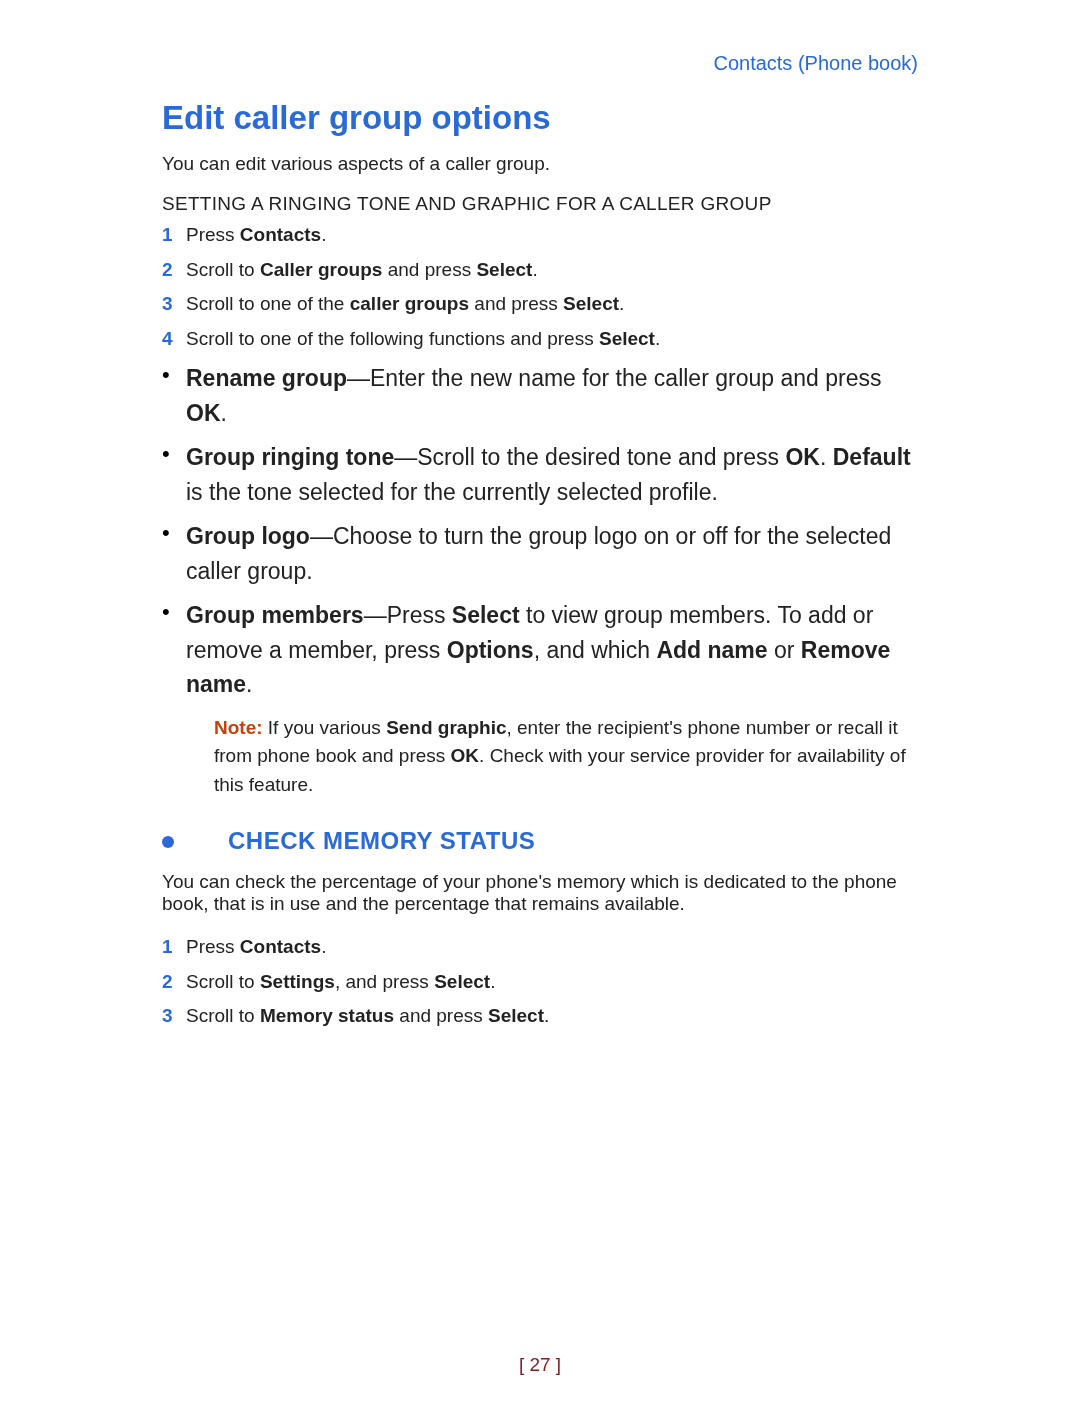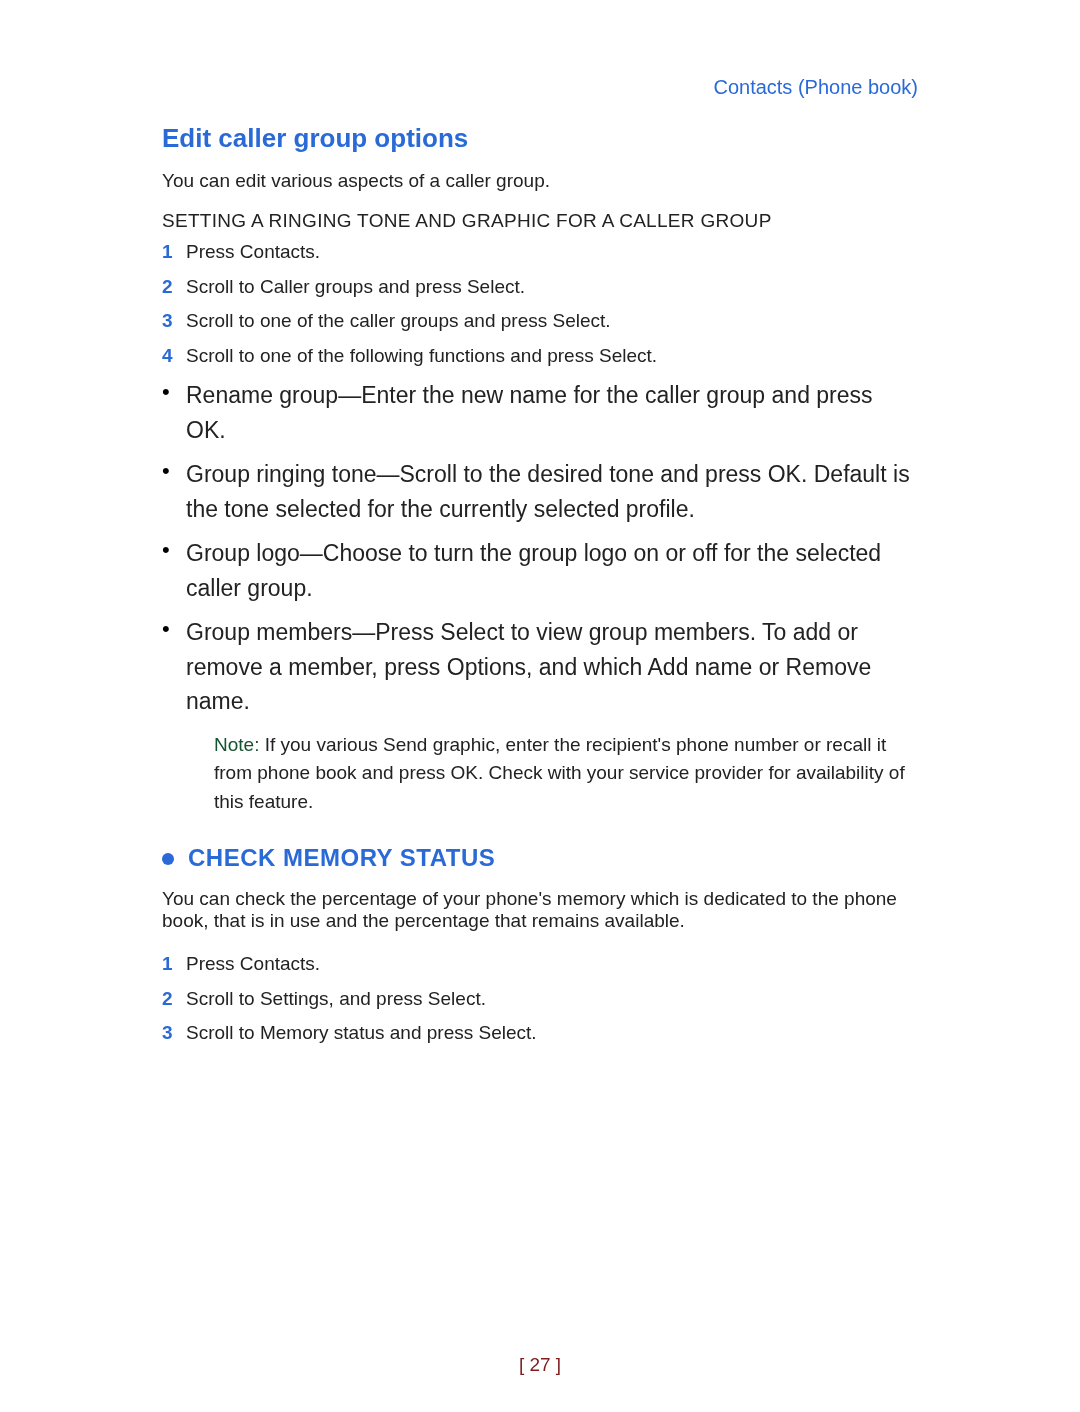--- a/index.html
+++ b/index.html
@@ -7,31 +7,31 @@
     margin: 0;
     padding: 0;
     background: #fff;
     color: #222;
   }
   .page {
     width: 1080px;
     height: 1412px;
     position: relative;
     box-sizing: border-box;
-    padding: 76px 162px 0 162px;
+    padding: 52px 162px 0 162px;
   }
   .header-link {
     text-align: right;
     font-size: 20px;
     color: #2a6ad7;
     margin-bottom: 24px;
   }
   h1.section-title {
     color: #2a6ad7;
-    font-size: 26px;
+    font-size: 33px;
     font-weight: 700;
     margin: 0 0 8px 0;
   }
   .intro {
     font-size: 19px;
     margin: 16px 0 18px 0;
   }
   .subhead {
     font-size: 19px;
     font-weight: 400;
@@ -72,35 +72,36 @@
   }
   ul.bullets li::before {
     content: "•";
     position: absolute;
     left: 0;
     top: 0;
     font-size: 22px;
     line-height: 1.3;
     color: #000;
   }
-  .b { font-weight: 400; }
+  .b { font-weight: 700; }
   .note-block {
     margin-left: 52px;
     font-size: 19px;
     line-height: 1.5;
     margin-bottom: 28px;
   }
   .note-label {
-    color: #14532d;
-    font-weight: 400;
+    color: #c2410c;
+    font-weight: 700;
   }
   .dot-heading {
     display: flex;
     align-items: center;
     margin-bottom: 8px;
+    gap: 40px;
   }
   .dot {
     width: 12px;
     height: 12px;
     background: #2a6ad7;
     border-radius: 50%;
     margin-right: 14px;
     flex-shrink: 0;
     margin-top: 2px;
   }

